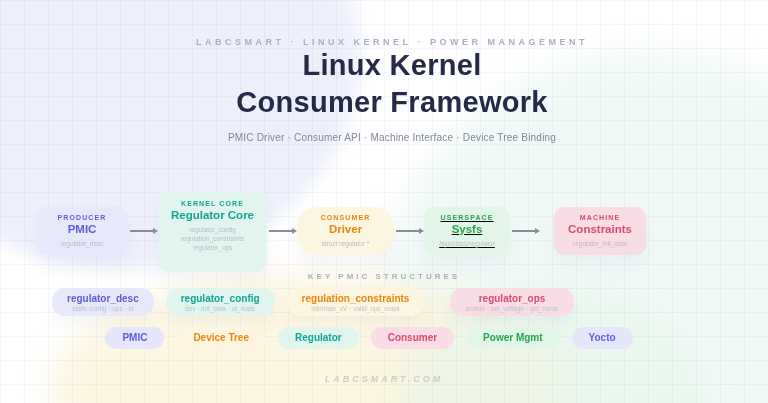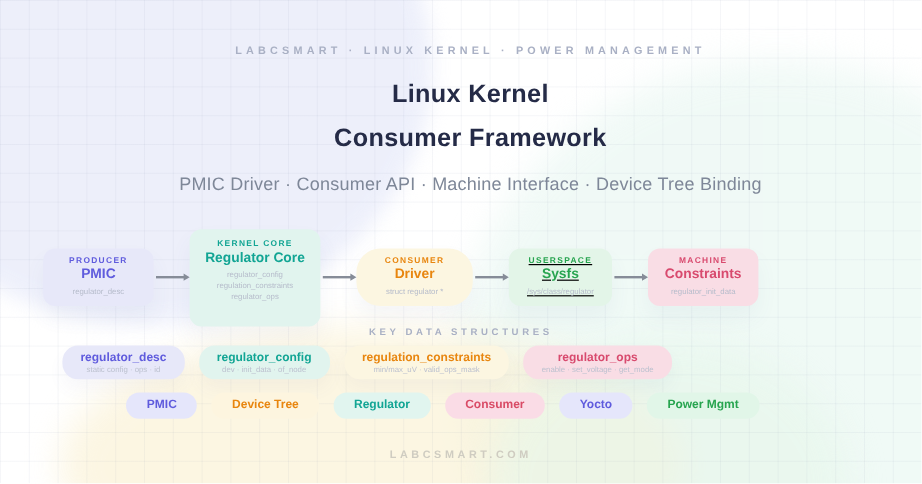--- a/index.html
+++ b/index.html
@@ -18,42 +18,42 @@
     background-image:
       linear-gradient(to right, rgba(120,130,165,.07) 1px, transparent 1px),
       linear-gradient(to bottom, rgba(120,130,165,.07) 1px, transparent 1px);
     background-size:24px 24px; }
 
   .content { position:absolute; inset:0; z-index:2; }
 
   
   .header { position:absolute; top:0; left:16px; right:0; text-align:center; }
   .eyebrow { margin-top:37px; font-size:9px; font-weight:700; letter-spacing:3.5px; color:#a9b0c4; }
-  .title { margin-top:13px; font-size:21px; line-height:37px; font-weight:700; color:#252b47; letter-spacing:.3px; }
-  .subtitle { margin-top:11px; font-size:15px; color:#7e8798; letter-spacing:.2px; }
+  .title { font-size:29px; line-height:37px; font-weight:700; color:#252b47; letter-spacing:.3px; }
+  .subtitle { margin-top:11px; font-size:10px; color:#7e8798; letter-spacing:.2px; }
 
   
   .flow-row { position:absolute; top:198px; left:36px; height:66px; display:flex; align-items:center; }
   .box { border-radius:10px; text-align:center; padding:7px 5px;
          box-shadow:0 10px 18px rgba(90,100,150,.06); }
   .box-eyebrow { font-size:7px; font-weight:700; letter-spacing:1.1px; }
   .box-label { font-size:11.5px; font-weight:700; margin-top:2px; }
   .box-sub { margin-top:4px; font-size:6.5px; line-height:9px; color:#b6bccb; }
   .w1{width:92px;} .w2{width:109px; padding-top:9px; padding-bottom:20px;} .w3{width:97px;border-radius:20px;} .w4{width:86px;} .w5{width:92px;}
 
   .arrow { position:relative; width:26px; height:1.5px; background:#868c98; margin:0 2px; }
   .arrow::after { content:""; position:absolute; right:-2px; top:-2.6px;
     border-left:5px solid #868c98; border-top:3.3px solid transparent; border-bottom:3.3px solid transparent; }
 
   
   .t-purple { background:#e7e8f9; } .t-purple .box-eyebrow,.t-purple .box-label,.t-purple .pill-name { color:#5f5bdd; }
   .t-teal   { background:#e1f4ee; } .t-teal .box-eyebrow,.t-teal .box-label,.t-teal .pill-name { color:#12a594; }
   .t-orange { background:#fcf6e1; } .t-orange .box-eyebrow,.t-orange .box-label,.t-orange .pill-name { color:#e8860f; }
   .t-green  { background:#e3f5e8;text-decoration:underline; } .t-green .box-eyebrow,.t-green .box-label,.t-green .pill-name { color:#27a44f; }
-  .t-pink   { background:#f9dde5; } .t-pink .box-eyebrow,.t-pink .box-label,.t-pink .pill-name { color:#d84a6e; }
+  .t-pink   { background:#f9dde5;margin-left:14px; } .t-pink .box-eyebrow,.t-pink .box-label,.t-pink .pill-name { color:#d84a6e; }
 
   
   .ds-heading { position:absolute; top:272px; left:0; right:0; text-align:center;
     font-size:8px; font-weight:700; letter-spacing:3px; color:#a9b0c4; }
   .pill-row { position:absolute; top:288px; left:52px; display:flex; gap:12px; }
   .pill { border-radius:13px; padding:5px 15px 4px; text-align:center;
           box-shadow:0 8px 14px rgba(90,100,150,.05); }
   .pill-name { font-size:10px; font-weight:700; }
   .pill-fields { margin-top:1px; font-size:6.5px; color:#bcc1cf; }
 
@@ -61,21 +61,21 @@
   .tag-row { position:absolute; top:327px; left:0; right:30px; display:flex; justify-content:center; gap:12px; }
   .tag { height:22px; line-height:22px; border-radius:11px; padding:0 17px; font-size:10px; font-weight:700; }
   .tag-purple { background:#e5e6fb; color:#5f5bdd; }
   .tag-teal   { background:#e1f5ef; color:#12a594; }
   .tag-orange { background:#fdf5df; color:#e8860f; }
   .tag-pink   { background:#fadce6; color:#d94b66; }
   .tag-green  { background:#e1f6e8; color:#27a44f; }
 
   
   .footer { position:absolute; top:374px; left:0; right:0; text-align:center;
-    font-size:9px; font-weight:700; letter-spacing:3px; color:#cfccc1; }
+    font-size:9px; font-weight:700; letter-spacing:3px; color:#cfccc1;font-style:italic; }
 </style>
 </head>
 <body>
 
 <div class="stage">
   <div class="blob blob-lavender"></div>
   <div class="blob blob-mint"></div>
   <div class="blob blob-yellow"></div>
   <div class="blob blob-green"></div>
   <div class="grid-overlay"></div>
@@ -117,21 +117,21 @@
         <div class="box-sub">/sys/class/regulator</div>
       </div>
       <div class="arrow"></div>
       <div class="box t-pink w5">
         <div class="box-eyebrow">MACHINE</div>
         <div class="box-label">Constraints</div>
         <div class="box-sub">regulator_init_data</div>
       </div>
     </div>
 
-    <div class="ds-heading">KEY DATA STRUCTURES</div>
+    <div class="ds-heading">KEY PMIC STRUCTURES</div>
 
     <div class="pill-row">
       <div class="pill t-purple">
         <div class="pill-name">regulator_desc</div>
         <div class="pill-fields">static config · ops · id</div>
       </div>
       <div class="pill t-teal">
         <div class="pill-name">regulator_config</div>
         <div class="pill-fields">dev · init_data · of_node</div>
       </div>
@@ -143,20 +143,20 @@
         <div class="pill-name">regulator_ops</div>
         <div class="pill-fields">enable · set_voltage · get_mode</div>
       </div>
     </div>
 
     <div class="tag-row">
       <div class="tag tag-purple">PMIC</div>
       <div class="tag tag-orange">Device Tree</div>
       <div class="tag tag-teal">Regulator</div>
       <div class="tag tag-pink">Consumer</div>
+      <div class="tag tag-green">Power Mgmt</div>
       <div class="tag tag-purple">Yocto</div>
-      <div class="tag tag-green">Power Mgmt</div>
     </div>
 
     <div class="footer">LABCSMART.COM</div>
 
   </div>
 </div>
 
 </body></html>

